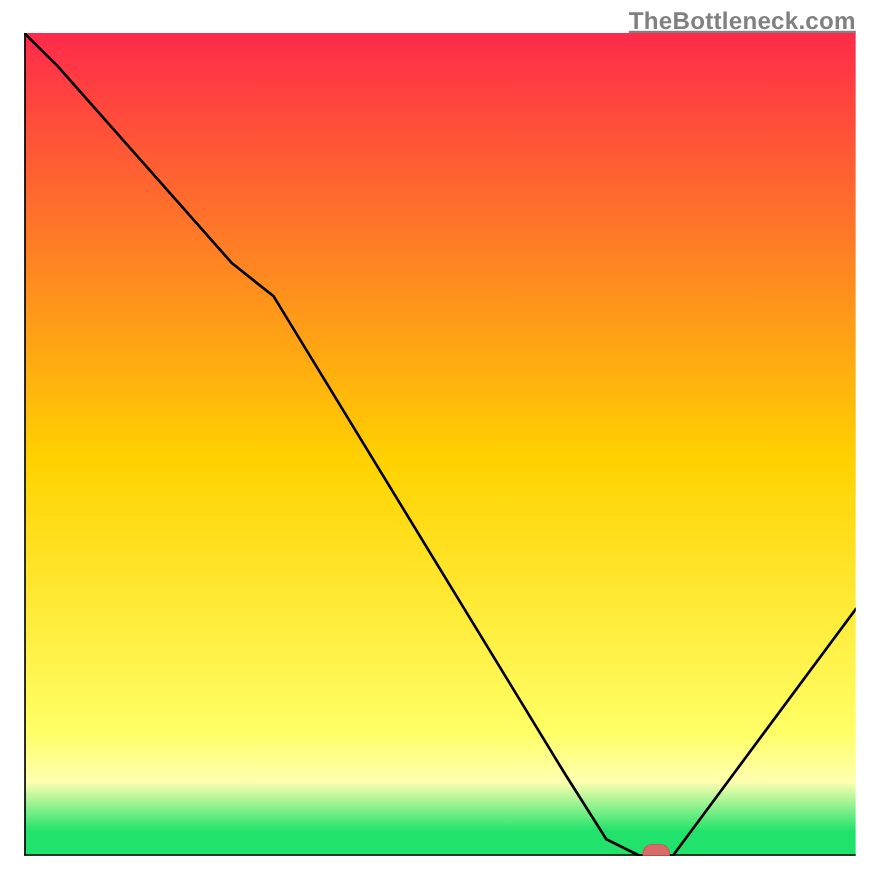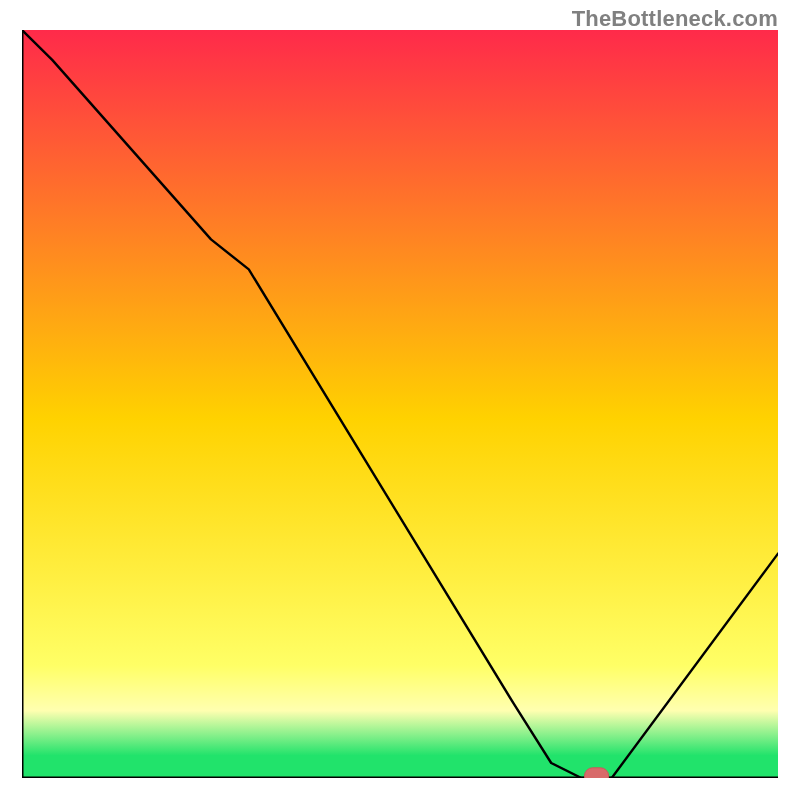--- a/index.html
+++ b/index.html
@@ -18,20 +18,21 @@
   }
   .watermark {
     position: absolute;
     top: 6px;
     right: 22px;
     font-size: 22px;
     font-weight: 600;
     color: #808080;
     letter-spacing: 0.2px;
     z-index: 50;
+    text-decoration: underline;
   }
   .plot-wrap {
     position: absolute;
     left: 22px;
     top: 30px;
     width: 756px;
     height: 748px;
   }
   svg { display: block; }
 </style>

